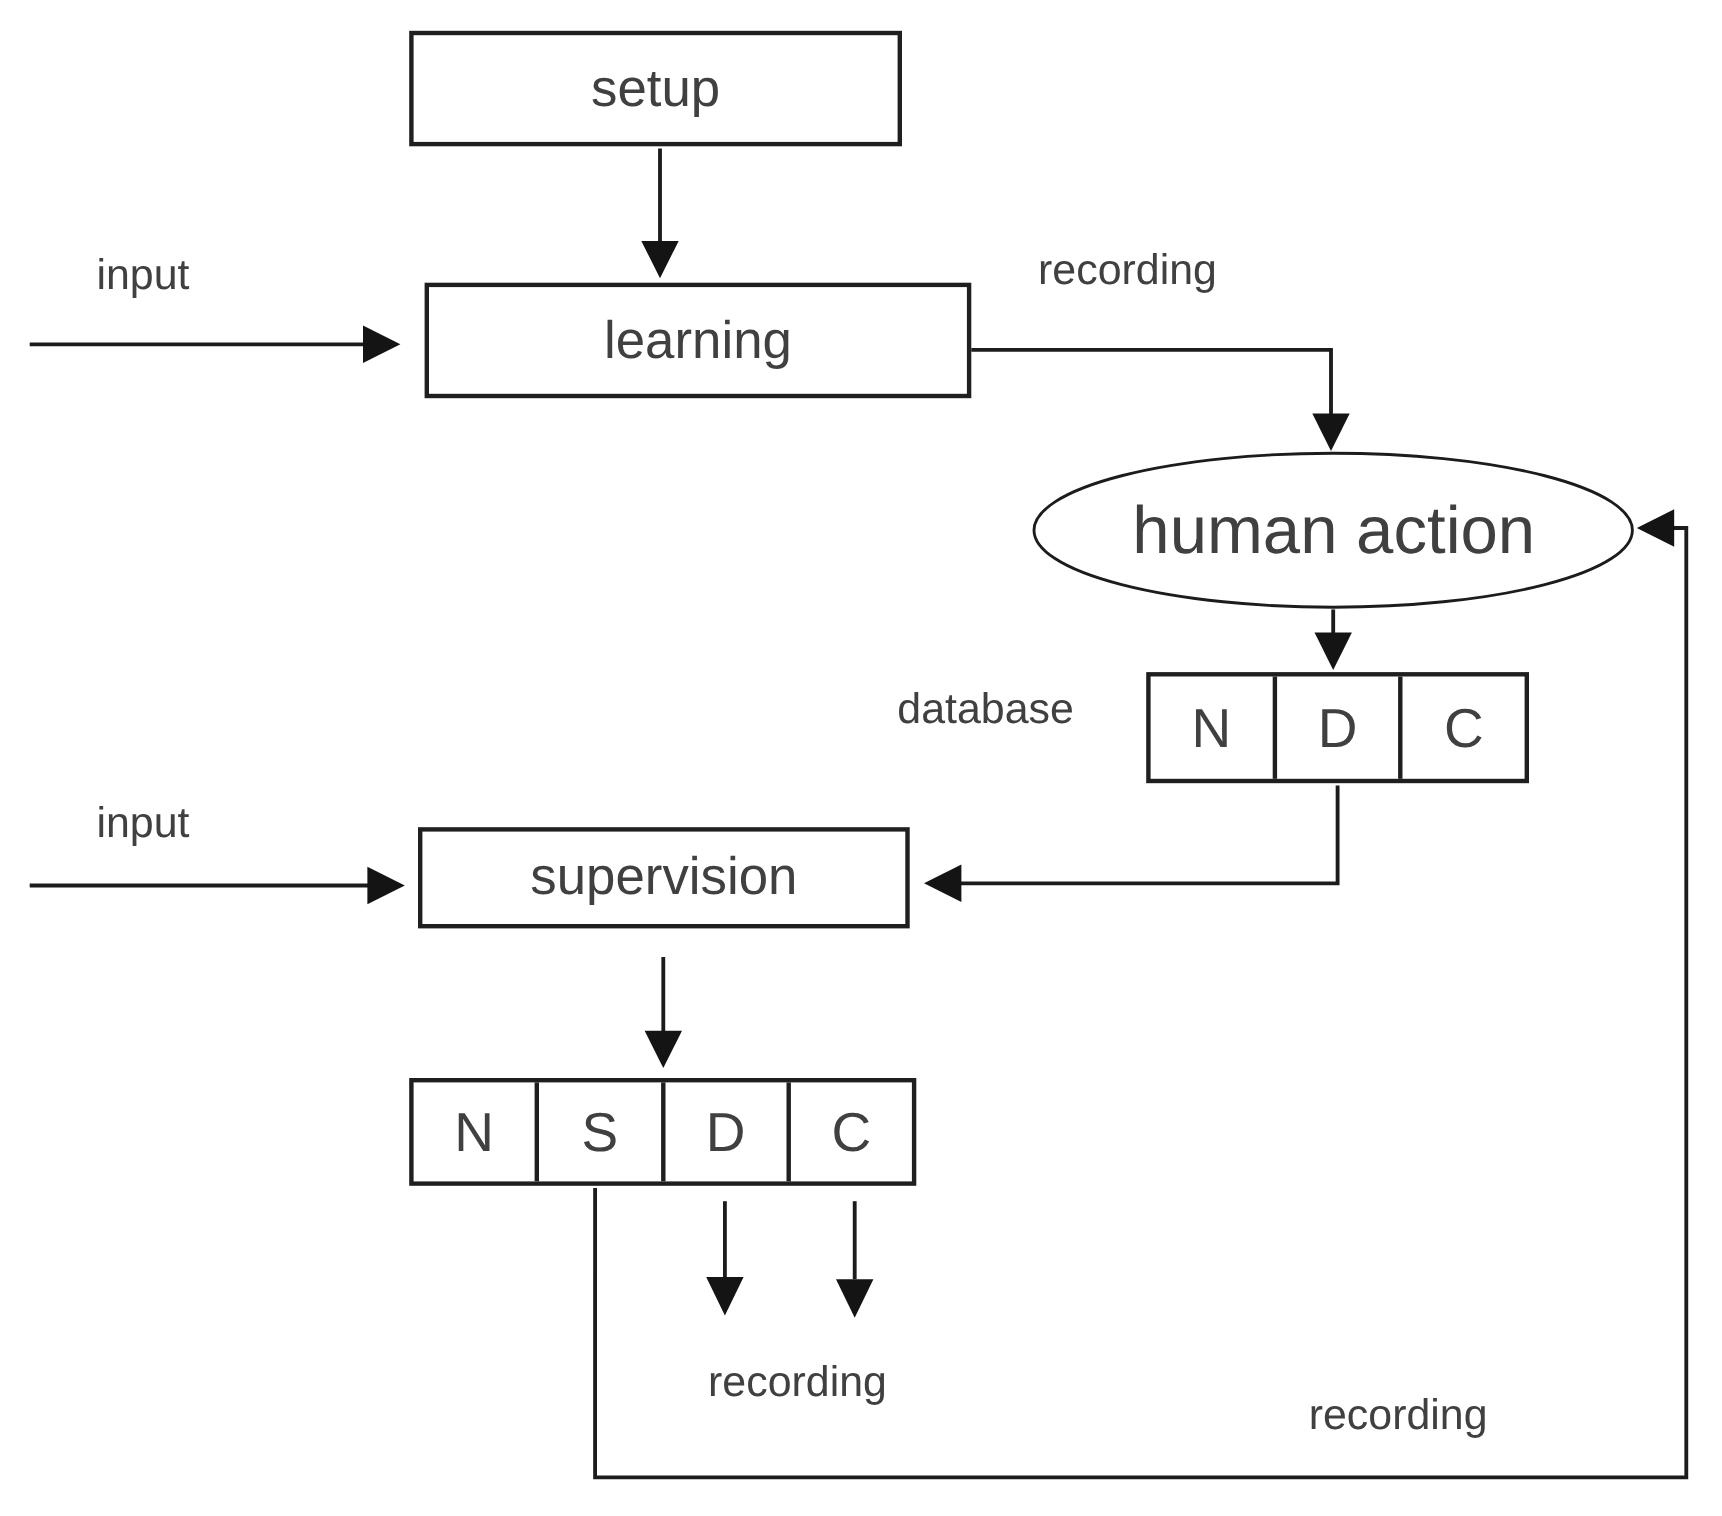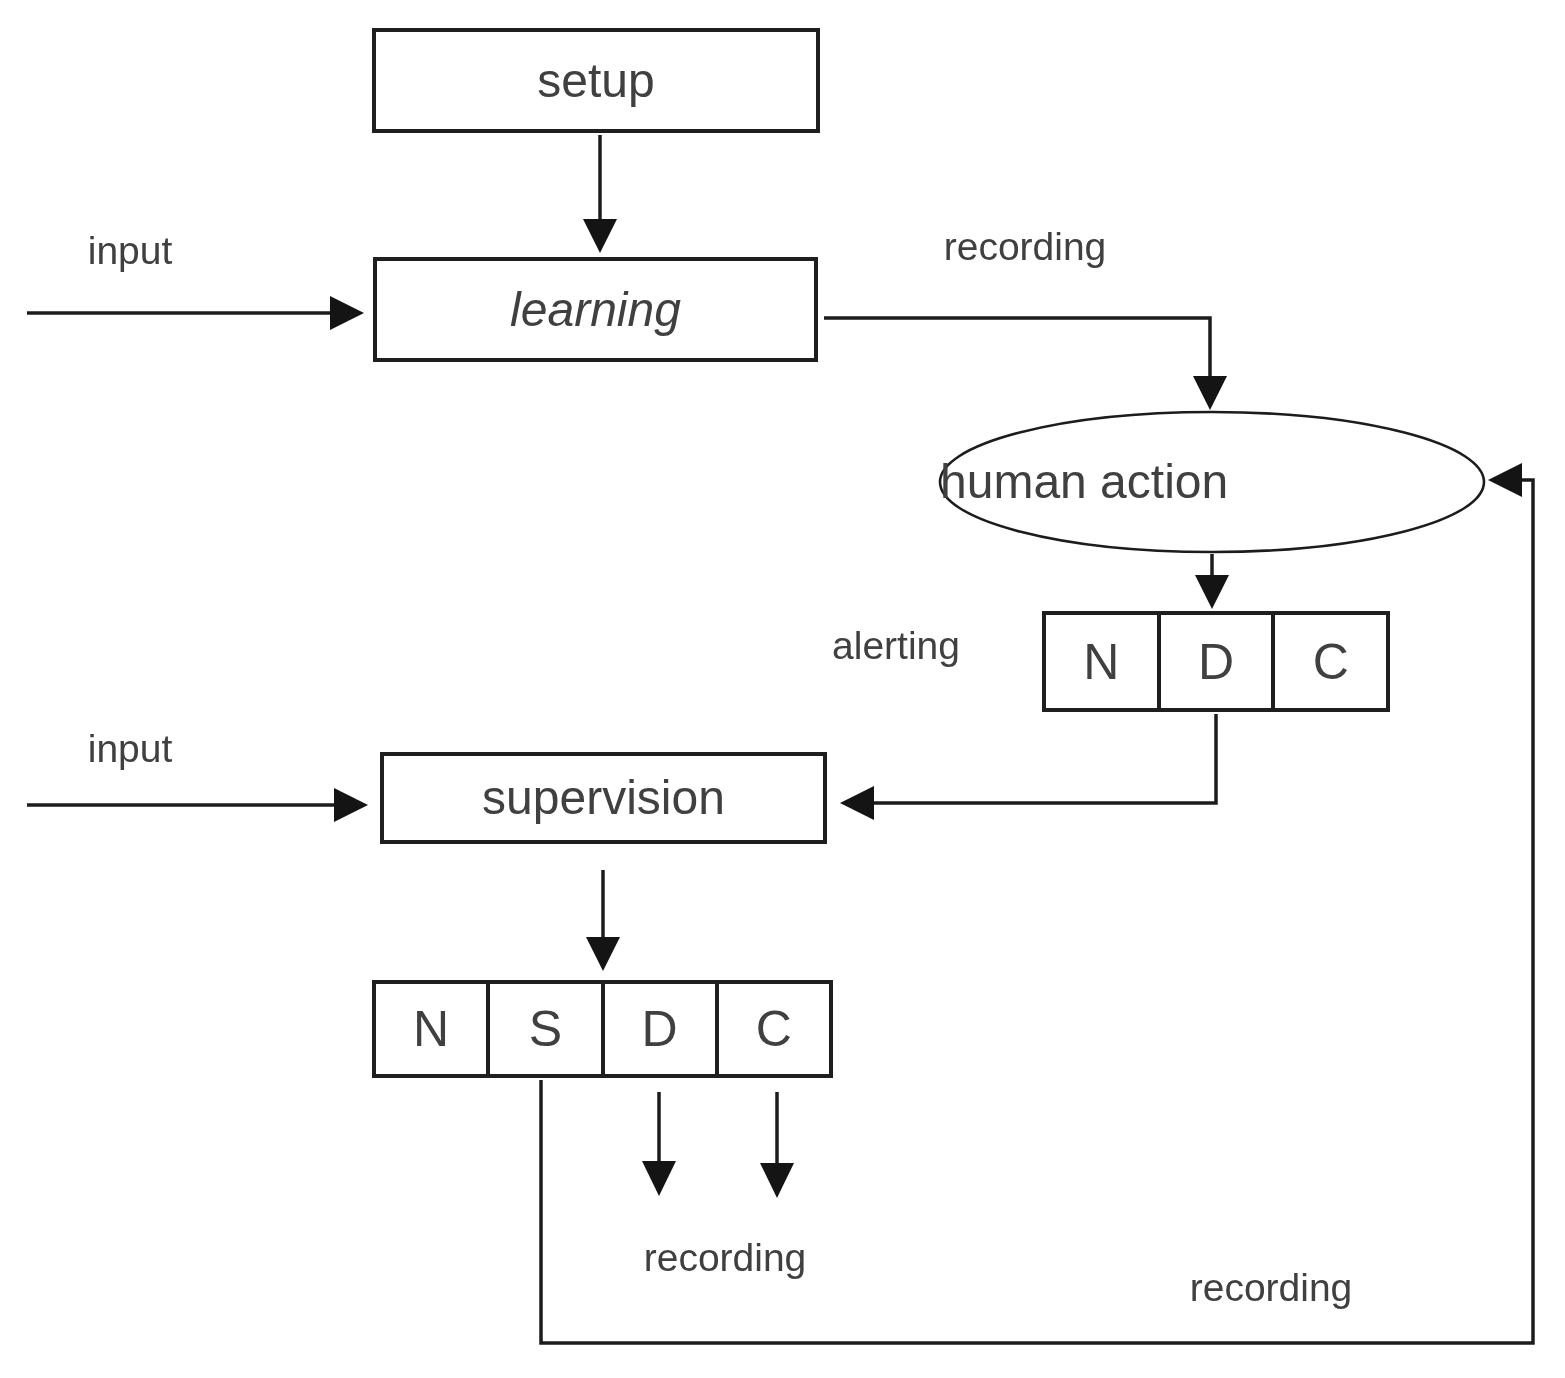--- a/index.html
+++ b/index.html
@@ -75,22 +75,22 @@
     white-space: nowrap;
   }
   .ellipse-label {
     position: absolute;
     left: 940px;
     top: 412px;
     width: 545px;
     height: 140px;
     display: flex;
     align-items: center;
-    justify-content: flex-start;
-    font-size: 48px;
+    justify-content: center;
+    font-size: 61px;
     line-height: 1;
   }
 </style>
 </head>
 <body>
 
 <div class="canvas">
 
   <svg class="connector-layer" viewBox="0 0 1565 1378">
 
@@ -144,21 +144,21 @@
     <g>
       <polyline class="line" points="541,1080 541,1343 1533,1343 1533,480 1521,480"></polyline>
       <polygon class="head" points="1488,480 1522,463 1522,497"></polygon>
     </g>
   </svg>
 
   <div class="node" style="left:372px; top:28px; width:448px; height:105px;">
     <span>setup</span>
   </div>
 
-  <div class="node" style="left:373px; top:257px; width:445px; height:105px;font-style:italic;">
+  <div class="node" style="left:386px; top:257px; width:497px; height:105px;">
     <span>learning</span>
   </div>
 
   <div class="node" style="left:380px; top:752px; width:447px; height:92px;">
     <span>supervision</span>
   </div>
 
   <div class="ellipse-label">
     <span>human action</span>
   </div>
@@ -187,21 +187,21 @@
     </div>
     <div class="cell">
       <span>C</span>
     </div>
   </div>
 
   <div class="float-label" style="left:130px; top:250px;">input</div>
 
   <div class="float-label" style="left:1025px; top:246px;">recording</div>
 
-  <div class="float-label" style="left:896px; top:645px;">alerting</div>
+  <div class="float-label" style="left:896px; top:645px;">database</div>
 
   <div class="float-label" style="left:130px; top:748px;">input</div>
 
   <div class="float-label" style="left:725px; top:1257px;">recording</div>
 
   <div class="float-label" style="left:1271px; top:1287px;">recording</div>
 
 </div>
 
 </body></html>

